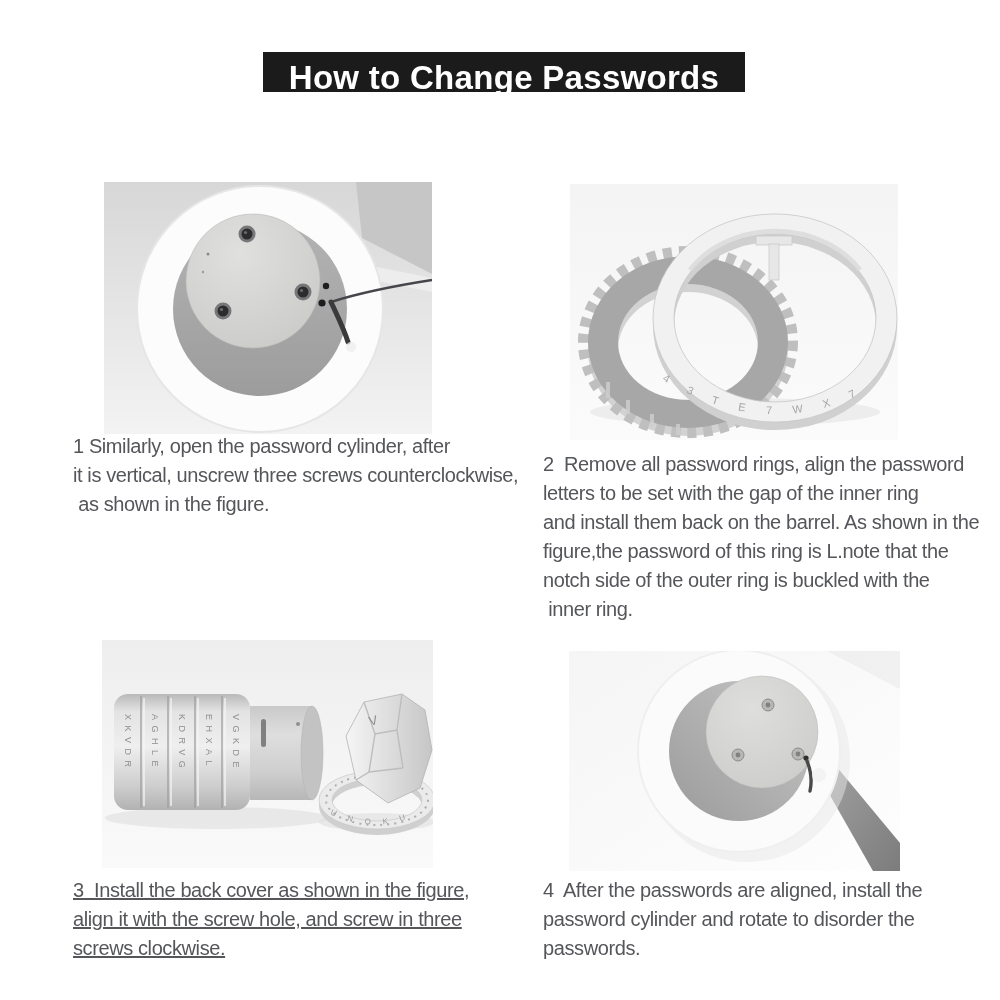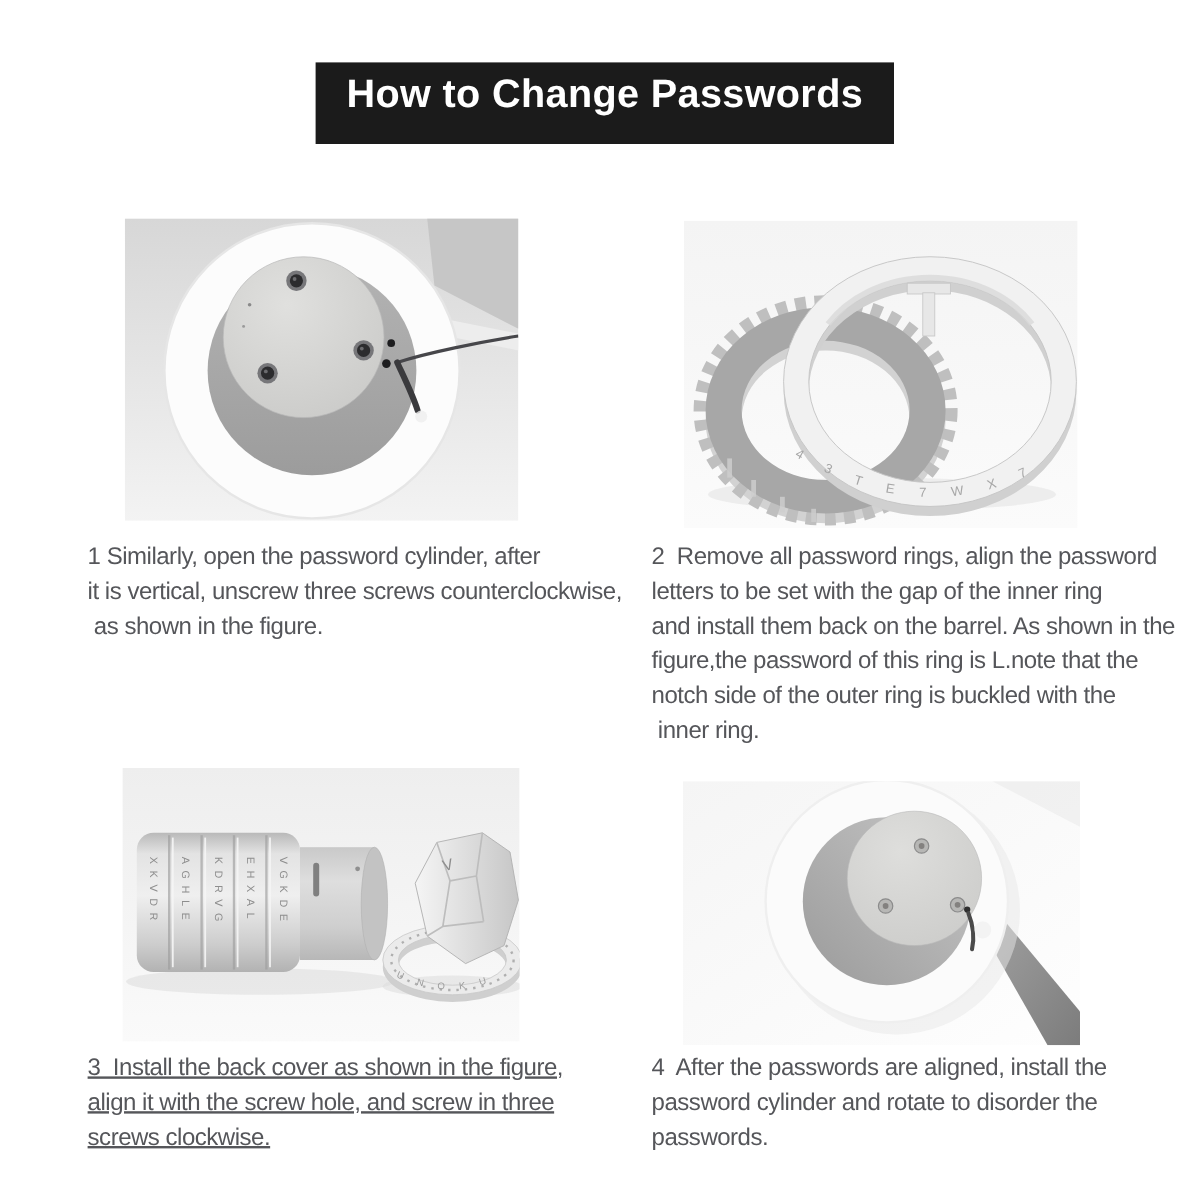--- a/index.html
+++ b/index.html
@@ -3,32 +3,32 @@
 <meta charset="utf-8">
 <style>
   html,body{margin:0;padding:0;}
   body{
     width:1000px;height:1000px;background:#ffffff;
     font-family:"Liberation Sans","DejaVu Sans",sans-serif;
     overflow:hidden;
   }
   .page{position:relative;width:1000px;height:1000px;background:#ffffff;}
   .banner{
-    position:absolute;left:263px;top:52px;width:482px;height:68px;
+    position:absolute;left:263px;top:52px;width:482px;height:40px;
     background:#1b1b1b;color:#ffffff;
     font-size:33px;font-weight:700;letter-spacing:.3px;
     text-align:center;line-height:52px;
   }
   .step-text{
     position:absolute;margin:0;
     white-space:pre-wrap;
     font-size:20px;line-height:29px;letter-spacing:-0.4px;
     color:#55565a;
   }
-  #t1{left:73px;top:450px;width:478px;}
+  #t1{left:73px;top:432px;width:478px;}
   #t2{left:543px;top:450px;width:470px;}
   #t3{left:73px;top:876px;width:478px;text-decoration:underline;}
   #t4{left:543px;top:876px;width:470px;}
   figure.photo{position:absolute;margin:0;padding:0;}
   figure.photo svg{display:block;}
   #f1{left:104px;top:182px;}
   #f2{left:570px;top:184px;}
   #f3{left:102px;top:640px;}
   #f4{left:569px;top:651px;}
 </style>

